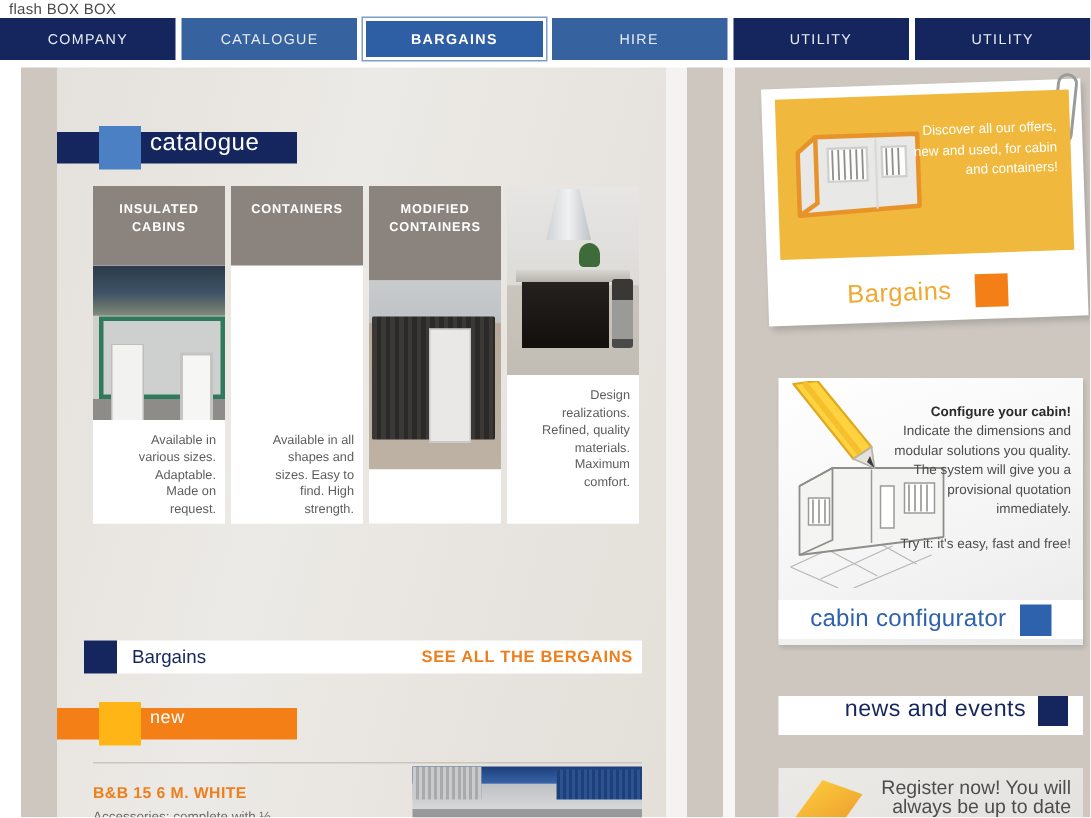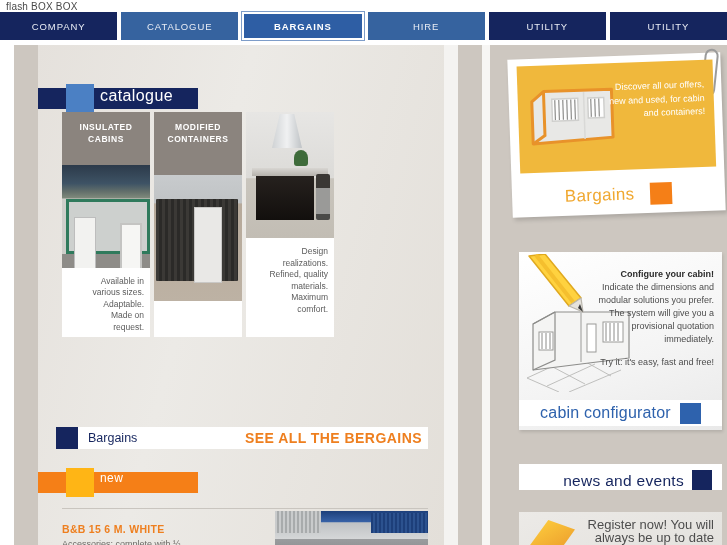--- a/index.html
+++ b/index.html
@@ -152,21 +152,21 @@
     letter-spacing: 0.4px;
     font-family: "Liberation Sans", sans-serif;
   }
 
   #catalogue-header { left: 38px; top: 88px; width: 160px; }
 
   
   .cards {
     position: absolute;
     left: 62px;
-    top: 112px;
+    top: 124px;
     width: 366px;
     height: 225px;
     display: flex;
     gap: 4px;
   }
   .card {
     width: 88px;
     background: #ffffff;
     display: flex;
     flex-direction: column;
@@ -289,21 +289,21 @@
   }
   #bargains-strip .navy-sq {
     width: 22px; height: 22px; background: #15255e; flex: 0 0 22px;
   }
   #bargains-strip .label {
     font-size: 12.5px; color: #15255e; margin-left: 10px;
     font-family: "Liberation Sans", sans-serif;
   }
   #bargains-strip .seeall {
     margin-left: auto; margin-right: 6px;
-    font-size: 14px; font-weight: bold; color: #ee7f1f;
+    font-size: 11px; font-weight: bold; color: #ee7f1f;
     letter-spacing: 0.45px; cursor: pointer;
     font-family: "Liberation Sans", sans-serif;
   }
 
   
   #new-strip {
     position: absolute;
     left: 38px;
     top: 472px;
     width: 160px;
@@ -421,21 +421,21 @@
   .pencil {
     position: absolute; left: 6px; top: 2px; width: 60px; height: 60px;
   }
   .config-cabin-art {
     position: absolute; left: 6px; top: 48px; width: 110px; height: 92px;
   }
 
   
   #news-strip {
     position: absolute; left: 519px; top: 464px; width: 203px; height: 26px;
-    background: #ffffff; display: flex; align-items: flex-end;
+    background: #ffffff; display: flex; align-items: flex-start;
     justify-content: flex-end; gap: 8px; padding-right: 10px;
   }
   #news-strip .word {
     font-size: 15.5px; color: #15255e; letter-spacing: 0.3px;
     font-family: "Liberation Sans", sans-serif;
   }
   #news-strip .sq { width: 20px; height: 20px; background: #15255e; }
 
   #news-body {
     position: absolute; left: 519px; top: 512px; width: 203px; height: 33px;
@@ -487,20 +487,27 @@
     <div class="card">
       <div class="card-title">INSULATED CABINS</div>
       <div class="card-img">
         <div class="photo-cabin">
             <div class="cabin-ground"></div>
           </div>
       </div>
       <div class="card-desc">Available in various sizes. Adaptable. Made on request.</div>
     </div>
 
+    <div class="card">
+      <div class="card-title">CONTAINERS</div>
+      <div class="card-img">
+        <div class="photo-containers"></div>
+      </div>
+      <div class="card-desc">Available in all shapes and sizes. Easy to find. High strength.</div>
+    </div>
 
     <div class="card">
       <div class="card-title">MODIFIED CONTAINERS</div>
       <div class="card-img">
         <div class="photo-modified"></div>
       </div>
     </div>
 
     <div class="card">
       <div class="card-img">
@@ -589,21 +596,21 @@
       </g>
     </svg>
     <svg class="pencil" viewBox="0 0 60 60">
       <path d="M4 2 L20 0 L56 44 L44 52 Z" fill="#ffd23f" stroke="#e0a91f" stroke-width="1.5" stroke-linejoin="round"></path>
       <path d="M11 1 L48 48" stroke="#f5bf2e" stroke-width="4"></path>
       <path d="M44 52 L56 44 L58 58 Z" fill="#e6e3dc" stroke="#b9b5ac" stroke-width="1.2" stroke-linejoin="round"></path>
       <path d="M53 54 L58 58 L55 50 Z" fill="#3b3b3b"></path>
     </svg>
     <div class="config-text">
       <b>Configure your cabin!</b>
-      <span>Indicate the dimensions and modular solutions you prefer. The system will give you a provisional quotation immediately.</span>
+      <span>Indicate the dimensions and modular solutions you quality. The system will give you a provisional quotation immediately.</span>
       <span class="gap"></span>
       <span>Try it: it's easy, fast and free!</span>
     </div>
     <div class="config-foot">
       <span class="word">cabin configurator</span>
       <span class="sq"></span>
     </div>
   </div>
 
   <div id="news-strip">

